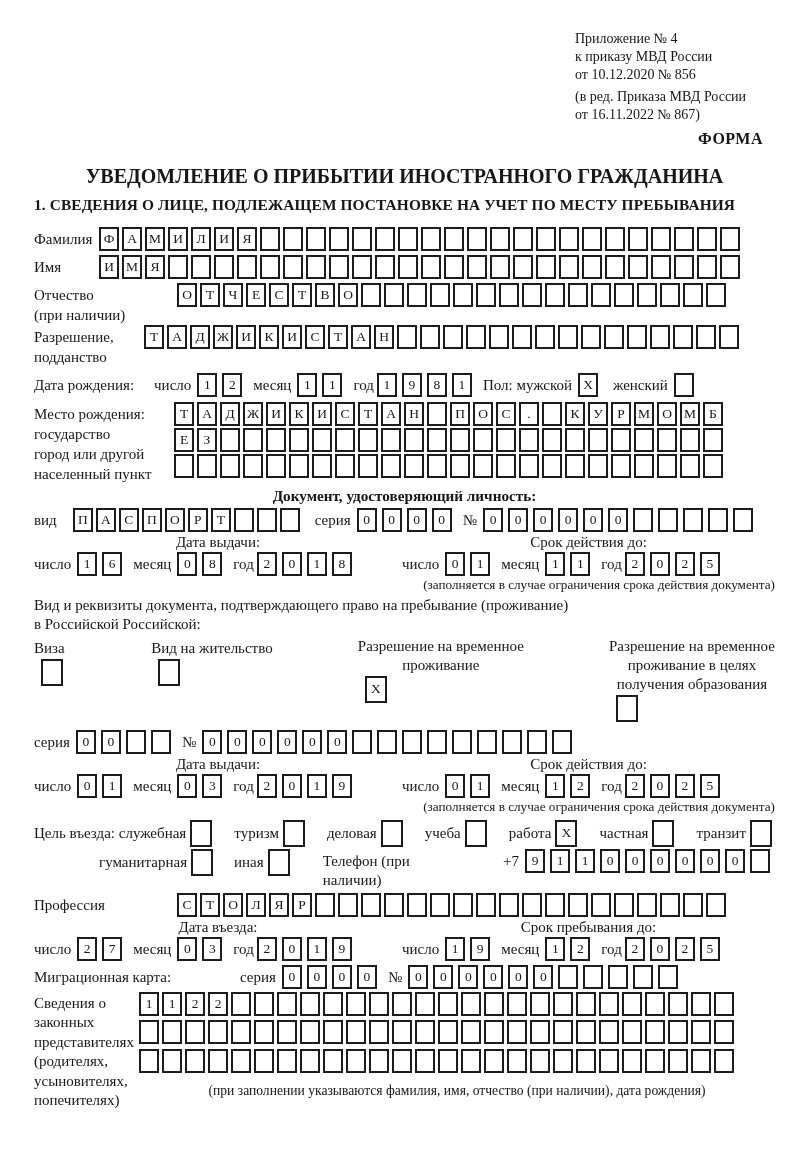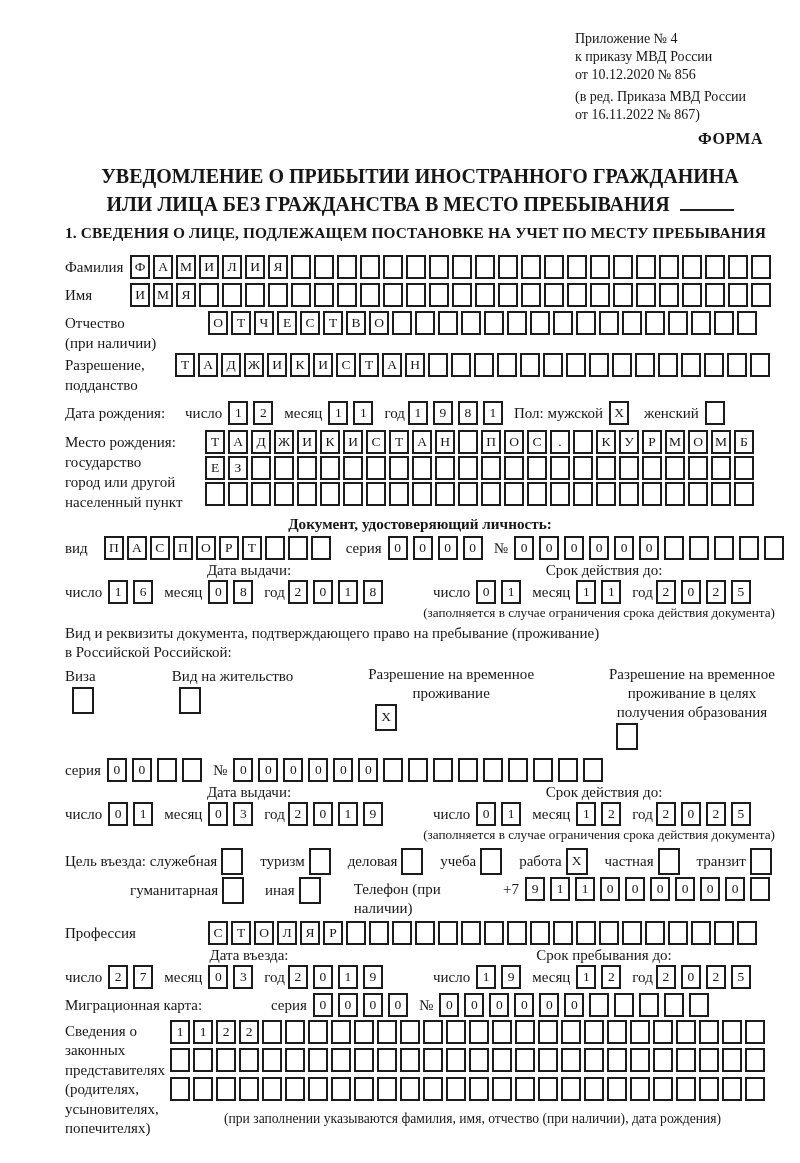--- a/index.html
+++ b/index.html
@@ -1,21 +1,21 @@
 <!DOCTYPE html>
 <html><head>
 <meta charset="utf-8">
 <style>
   * { box-sizing: border-box; margin: 0; padding: 0; }
   html,body { background:#9a9a9a; }
   body { font-family: "Liberation Serif", "DejaVu Serif", serif; color:#161616; }
   .page {
     position:relative; width:800px; height:1163px; margin:0 auto;
     background:#ffffff; overflow:hidden;
-    padding:30px 25px 10px 65px;
+    padding:30px 25px 10px 34px;
     font-size:15px; line-height:1.3;
   }
   
   .apx { width:200px; margin-left:auto; font-size:14px; line-height:1.3; }
   .apx2 { width:200px; margin-left:auto; font-size:14px; line-height:1.3; margin-top:3px; }
   .forma { text-align:right; padding-right:12px; font-weight:bold; font-size:16px; margin-top:5px; letter-spacing:.5px; }
   
   .doc-title { text-align:center; font-weight:bold; font-size:20px; line-height:1.4; margin-top:12px; }
   .blank-line { display:inline-block; width:54px; border-bottom:2.5px solid #222; margin-left:10px; }
   .sec-head { font-weight:bold; font-size:15.4px; margin-top:5px; letter-spacing:.1px; }
@@ -73,21 +73,20 @@
     <div>от 10.12.2020 № 856</div>
   </div>
   <div class="apx2">
     <div>(в ред. Приказа МВД России</div>
     <div>от 16.11.2022 № 867)</div>
   </div>
   <div class="forma">ФОРМА</div>
 
   <div class="doc-title">
     <div>УВЕДОМЛЕНИЕ О ПРИБЫТИИ ИНОСТРАННОГО ГРАЖДАНИНА</div>
-    <div><span>ИЛИ ЛИЦА БЕЗ ГРАЖДАНСТВА В МЕСТО ПРЕБЫВАНИЯ</span><span class="blank-line"></span></div>
   </div>
 
   <div class="sec-head">1. СВЕДЕНИЯ О ЛИЦЕ, ПОДЛЕЖАЩЕМ ПОСТАНОВКЕ НА УЧЕТ ПО МЕСТУ ПРЕБЫВАНИЯ</div>
 
   <div class="frow mt12">
     <div class="flabel" style="width:65px">Фамилия</div>
     <div class="boxes">
         <span class="cb">Ф</span>
         <span class="cb">А</span>
         <span class="cb">М</span>

